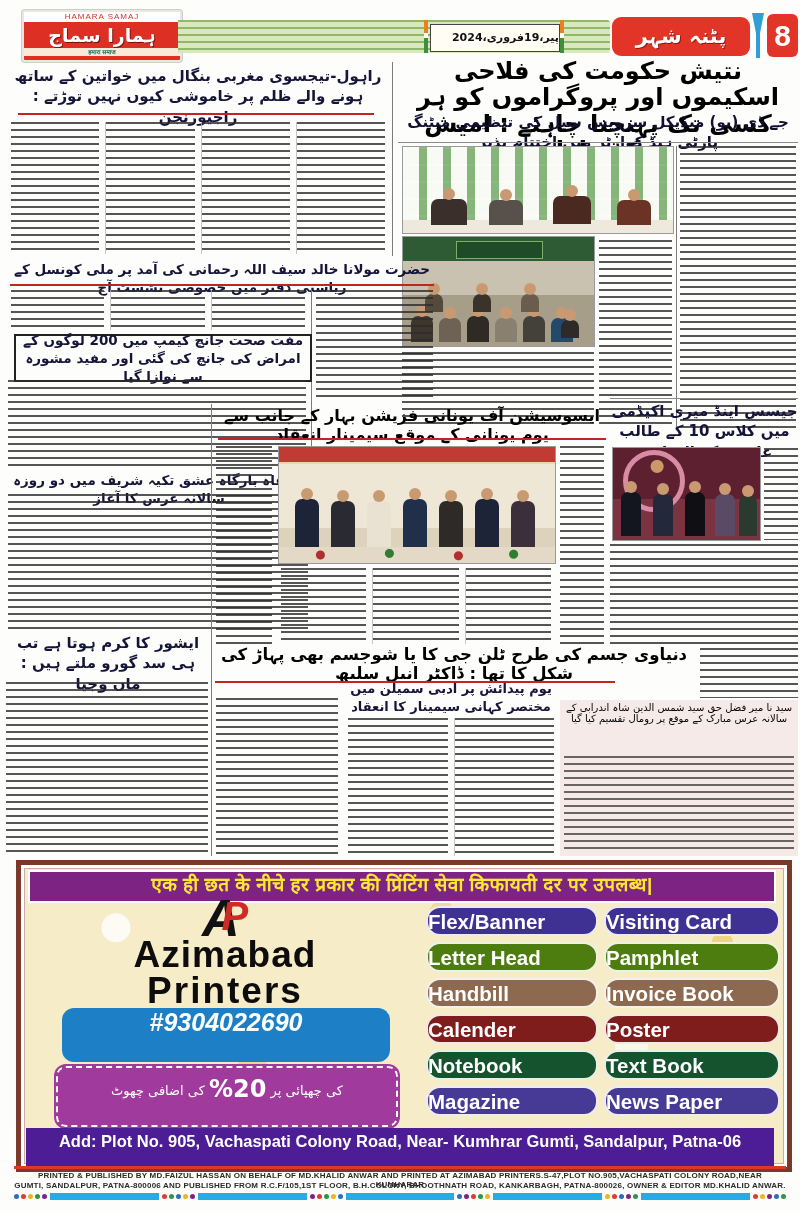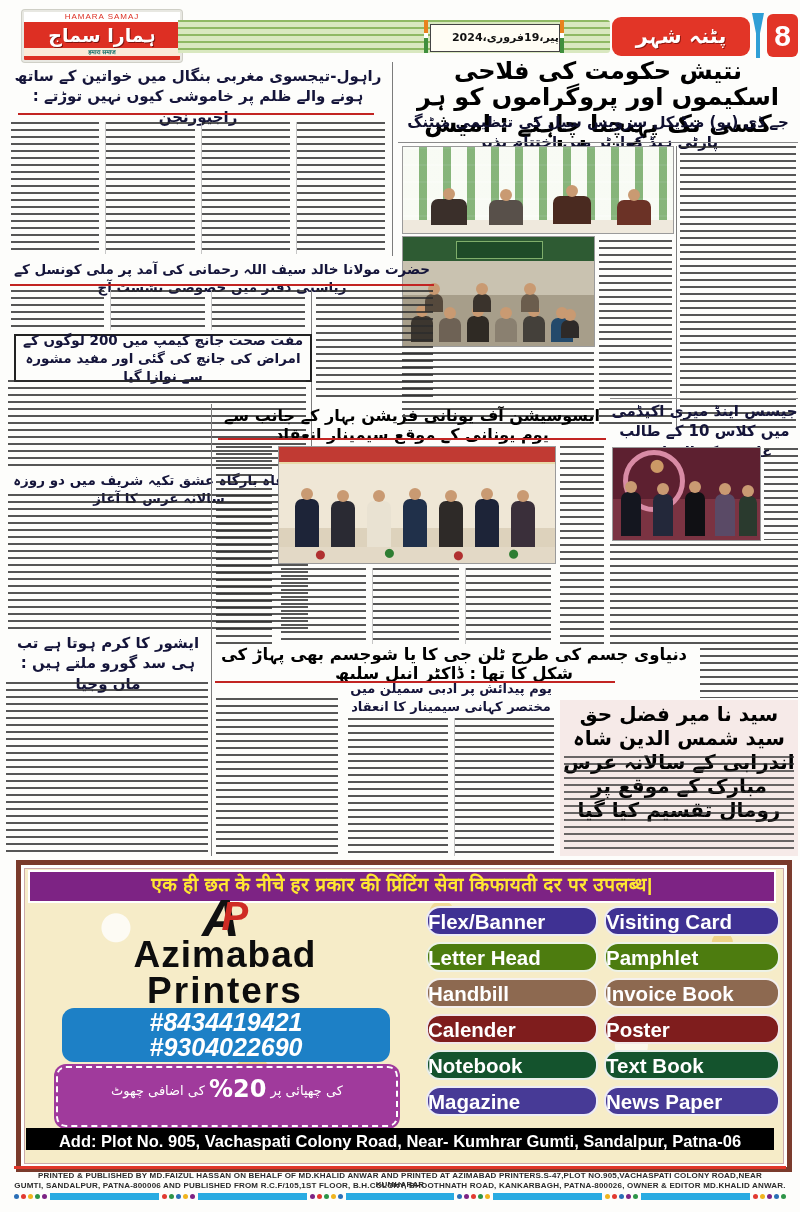--- a/index.html
+++ b/index.html
@@ -37,21 +37,21 @@
   #d-box{left:14px;top:334px;width:290px;height:40px;position:absolute;border:2px solid #222;font-size:13.5px;display:flex;align-items:center;justify-content:center;padding:2px}
   #e-head{left:10px;top:471px;width:298px;position:absolute;font-size:13.5px}
   #f-head{left:8px;top:633px;width:200px;position:absolute;font-size:15px}
   #g-head{left:218px;top:406px;width:388px;position:absolute;font-size:16px}
   #g-rule{left:218px;top:438px;width:388px;position:absolute}
   #h-head{left:215px;top:645px;width:478px;position:absolute;font-size:16.5px}
   #h-rule{left:215px;top:681px;width:400px;position:absolute}
   #k-head{left:345px;top:680px;width:212px;position:absolute;font-size:13px}
   #j-head{left:611px;top:401px;width:187px;position:absolute;font-size:15px}
   #i-block{left:560px;top:700px;width:238px;height:156px;position:absolute;background:#f6eae8}
-  #i-head{left:562px;top:702px;width:234px;position:absolute;font-size:20px;font-weight:bold}
+  #i-head{left:562px;top:702px;width:234px;position:absolute;font-size:10px;font-weight:normal}
   
   .photo{position:absolute;overflow:hidden;border:1px solid #9a9a9a}
   #photo1{left:402px;top:146px;width:270px;height:86px;background:
     repeating-linear-gradient(90deg,rgba(255,255,255,.85) 0 16px,rgba(46,125,50,.45) 16px 24px),
     repeating-linear-gradient(180deg,rgba(255,255,255,.25) 0 2px,transparent 2px 17px),#cfe3b6}
   #photo1 .table{position:absolute;bottom:0;width:100%;height:13px;background:#efe9dd}
   #photo2{left:402px;top:236px;width:191px;height:109px;background:linear-gradient(180deg,#2e5b33 0 24px,#c9c2b0 24px 58px,#a79e8a 58px)}
   #photo2 .banner{position:absolute;left:28%;top:4px;width:44%;height:16px;background:#1e4b28;border:1px solid #7fae6b}
   #photo3{left:278px;top:446px;width:276px;height:116px;background:linear-gradient(180deg,#efe7d6 0 70%,#ddd2bc 70%)}
   #photo3 .banner{position:absolute;top:0;width:100%;height:15px;background:#c13a33;border-bottom:2px solid #e8d9a8}
@@ -74,21 +74,21 @@
     radial-gradient(circle at 92% 25%,rgba(231,186,70,.5) 0 10px,transparent 11px),#f6ecc8}
   #ad-strip{left:28px;top:870px;width:744px;height:29px;position:absolute;background:#7d2384;border:2px solid #fff;color:#ffe731;font-weight:bold;font-size:19px;text-align:center;line-height:26px;letter-spacing:.5px}
   #ad-logo{left:30px;top:894px;width:390px;height:48px;position:absolute;text-align:center}
   .apA{font-style:italic;font-weight:bold;font-size:52px;color:#111;line-height:48px}
   .apP{font-style:italic;font-weight:bold;font-size:40px;color:#cf2b24;margin-left:-18px;vertical-align:6px}
   #ad-name1{left:30px;top:936px;width:390px;position:absolute;font-size:37px;font-weight:bold;color:#0d0d0d;text-align:center;line-height:1;letter-spacing:1px}
   #ad-name2{left:30px;top:972px;width:390px;position:absolute;font-size:37px;font-weight:bold;color:#0d0d0d;text-align:center;line-height:1;letter-spacing:2px}
   #ad-phone{left:62px;top:1008px;width:328px;height:52px;position:absolute;background:#1d80c6;border-radius:12px;color:#fff;font-weight:bold;font-size:25px;text-align:center;line-height:25px;padding-top:2px;font-style:italic}
   #ad-disc{left:56px;top:1066px;width:338px;height:54px;position:absolute;background:#a03a9c;border:2px dashed #fff;border-radius:10px;box-shadow:0 0 0 2px #a03a9c;color:#fff;text-align:center;font-size:13px;line-height:1.5;padding-top:3px}
   #ad-disc .pct{font-size:24px;font-weight:bold;vertical-align:-2px}
-  #ad-addr{left:26px;top:1128px;width:748px;height:22px;position:absolute;background:#000000;color:#fff;font-weight:bold;font-size:16.5px;text-align:center;line-height:26px}
+  #ad-addr{left:26px;top:1128px;width:748px;height:38px;position:absolute;background:#4c1d95;color:#fff;font-weight:bold;font-size:16.5px;text-align:center;line-height:26px}
   .pill{position:absolute;width:172px;height:30px;border-radius:14px;border:2px solid rgba(255,255,255,.9);color:#fff;font-weight:bold;font-size:20.5px;text-align:left;line-height:28px;box-sizing:border-box}
   .c-ind{background:#3f3193}.c-red{background:#4d7c0f}.c-brn{background:#8d6950}
   .c-mag{background:#7f1d1d}.c-grn{background:#14532d}.c-ind2{background:#473a96}
   
   #ft-rule{left:14px;top:1166px;width:772px;height:3px;position:absolute;background:#e0372b}
   .ftl{left:14px;width:772px;position:absolute;font-size:8px;font-weight:bold;color:#2b2b2b;text-align:center;letter-spacing:.2px}
   #ft-strip{left:14px;top:1192px;width:772px;height:8px;position:absolute;display:flex;align-items:center;gap:3px}
   .bar{flex:1;height:7px;background:#29abe2}
   .dg{display:flex;gap:2px}
   .d{width:5px;height:5px;border-radius:50%}
@@ -219,21 +219,20 @@
 <div class="ft abs" style="left:564px;top:756px;width:230px;height:96px;opacity:.7"></div>
 
 <div id="ad-outer">
     <div id="ad-inner"></div>
   </div>
 <div id="ad-strip">एक ही छत के नीचे हर प्रकार की प्रिंटिंग सेवा किफायती दर पर उपलब्ध|</div>
 <div id="ad-logo"><span class="apA">A</span><span class="apP">P</span></div>
 <div id="ad-name1">Azimabad</div>
 <div id="ad-name2">Printers</div>
 <div id="ad-phone">
-  <div>#8434419421</div>
   <div>#9304022690</div>
 </div>
 <div id="ad-disc" class="urdu">
   <div><span>کی چھپائی پر</span> <span class="pct">20%</span> <span>کی اضافی چھوٹ</span></div>
 </div>
 
 <div class="pill c-ind" style="left:426px;top:906px">Flex/Banner</div>
 <div class="pill c-ind" style="left:604px;top:906px;width:176px">Visiting Card</div>
 <div class="pill c-red" style="left:426px;top:942px">Letter Head</div>
 <div class="pill c-red" style="left:604px;top:942px;width:176px">Pamphlet</div>

